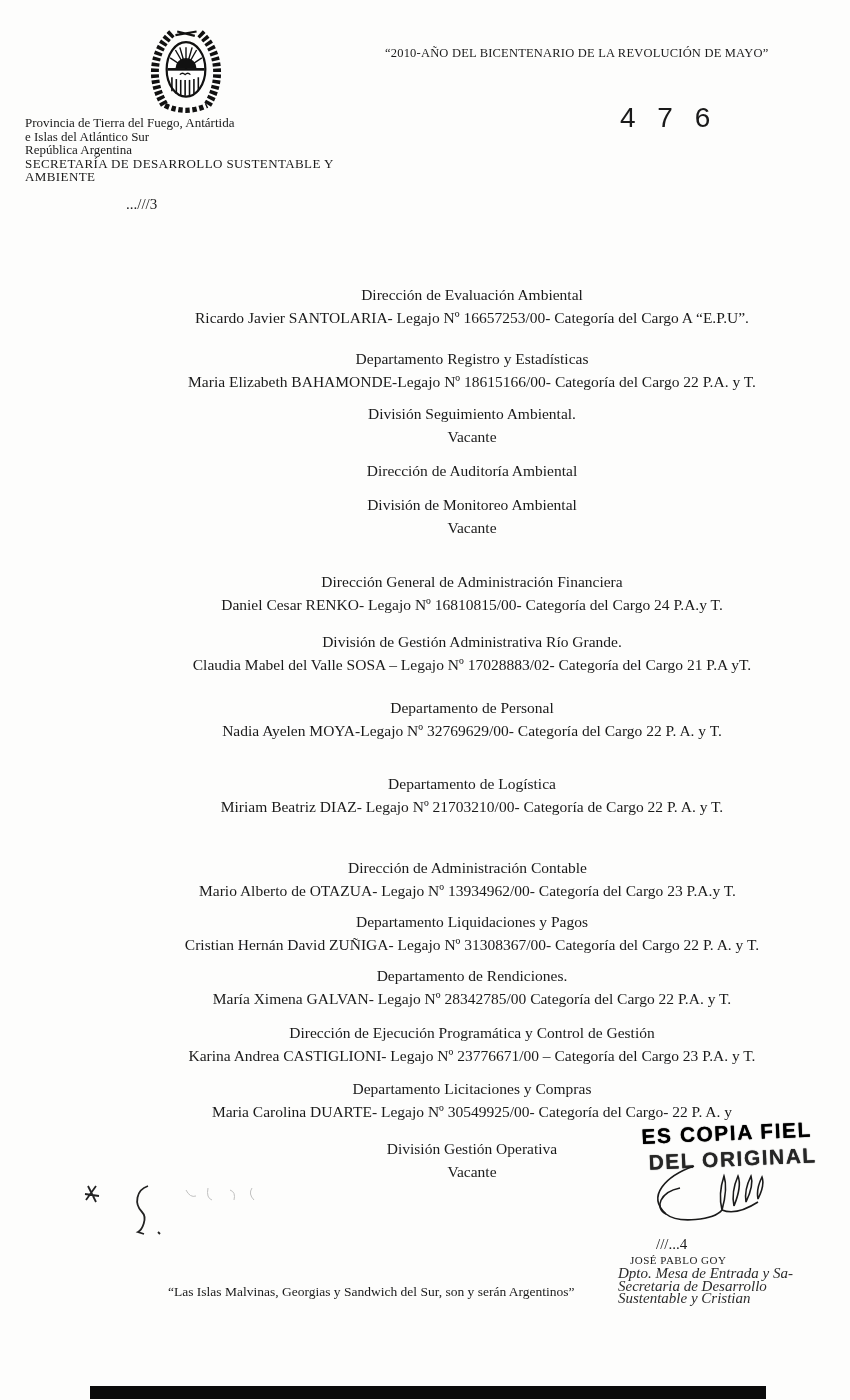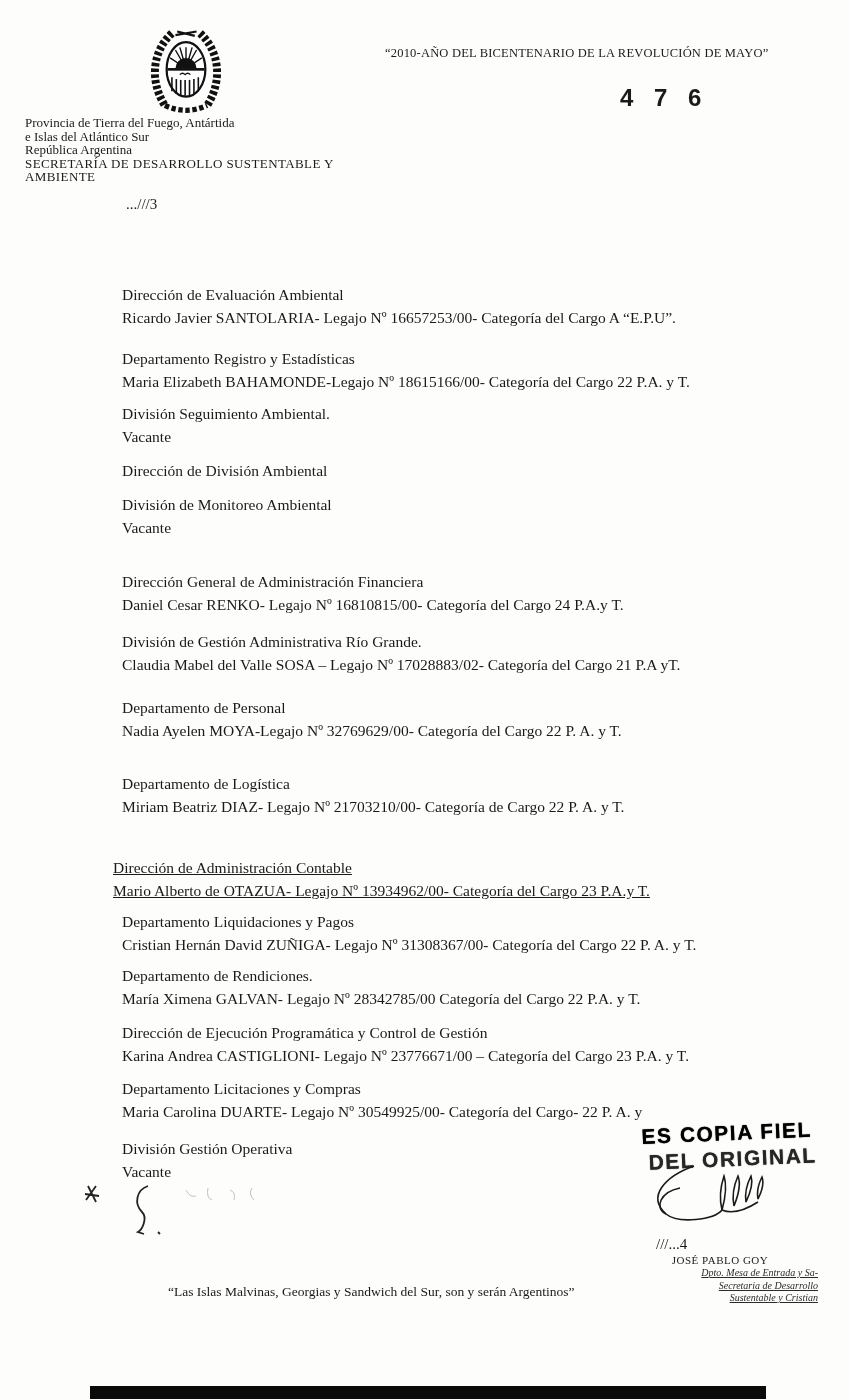--- a/index.html
+++ b/index.html
@@ -18,52 +18,52 @@
   .org-block{
     position:absolute;left:25px;top:116px;width:330px;
     text-align:left;font-size:13px;line-height:13.5px;
   }
   .org-block .caps{letter-spacing:.4px;}
   .motto{
     position:absolute;left:385px;top:46px;width:460px;
     font-size:12.5px;letter-spacing:.2px;
   }
   .folio{
-    position:absolute;left:620px;top:84px;
-    font-size:24px;font-weight:bold;letter-spacing:7px;
+    position:absolute;left:620px;top:102px;
+    font-size:28px;font-weight:normal;letter-spacing:7px;
     font-family:"Liberation Sans","DejaVu Sans",sans-serif;
   }
   .continuation{position:absolute;left:126px;top:196px;font-size:15px;}
   
   .entries{
     position:absolute;left:122px;top:283px;width:700px;
     font-size:15.5px;line-height:23px;
   }
-  .entry-title,.entry-detail{white-space:nowrap;}
-  .entry.shift-left{margin-left:-9px;text-decoration:underline;}
+  .entry-title,.entry-detail{white-space:nowrap;text-align:center;}
+  .entry.shift-left{margin-left:-9px;}
   
   .stamp{
     position:absolute;left:642px;top:1120px;width:185px;
     transform:rotate(-2.5deg);
     font-family:"Liberation Sans","DejaVu Sans",sans-serif;
     font-weight:bold;font-size:21px;line-height:26px;
     letter-spacing:1.5px;color:#0d0d0d;
     text-shadow:0 0 1px #000;
     filter:contrast(1.2);
   }
   .stamp .l2{margin-left:6px;opacity:.85;}
   .sig-svg{position:absolute;left:636px;top:1162px;width:160px;height:95px;}
   .sig-continuation{position:absolute;left:656px;top:1236px;font-size:15px;}
   .sig-name{
-    position:absolute;left:630px;top:1254px;width:180px;text-align:center;
+    position:absolute;left:630px;top:1254px;width:180px;text-align:left;
     font-size:11px;letter-spacing:.5px;
   }
   .sig-dept{
-    position:absolute;left:618px;top:1267px;width:200px;text-align:right;
-    font-style:italic;font-size:10px;line-height:12.5px;color:#2b2b2b;text-decoration:underline;
+    position:absolute;left:618px;top:1267px;width:200px;text-align:left;
+    font-style:italic;font-size:15px;line-height:12.5px;color:#2b2b2b;
   }
   
   .footer-quote{
     position:absolute;left:168px;top:1284px;width:520px;
     font-size:13.5px;
   }
   .pencil-marks{position:absolute;left:72px;top:1178px;width:130px;height:70px;}
   .smudge{position:absolute;left:178px;top:1182px;width:90px;height:26px;opacity:.45;}
   .scan-bar{
     position:absolute;left:90px;top:1386px;width:676px;height:13px;
@@ -125,21 +125,21 @@
     </div>
     <div class="entry" style="margin-top:18px">
       <div class="entry-title">Departamento Registro y Estadísticas</div>
       <div class="entry-detail">Maria Elizabeth BAHAMONDE-Legajo Nº 18615166/00- Categoría del Cargo 22 P.A. y T.</div>
     </div>
     <div class="entry" style="margin-top:9px">
       <div class="entry-title">División Seguimiento Ambiental.</div>
       <div class="entry-detail">Vacante</div>
     </div>
     <div class="entry" style="margin-top:11px">
-      <div class="entry-title">Dirección de División Ambiental</div>
+      <div class="entry-title">Dirección de Auditoría Ambiental</div>
     </div>
     <div class="entry" style="margin-top:11px">
       <div class="entry-title">División de Monitoreo Ambiental</div>
       <div class="entry-detail">Vacante</div>
     </div>
     <div class="entry" style="margin-top:31px">
       <div class="entry-title">Dirección General de Administración Financiera</div>
       <div class="entry-detail">Daniel  Cesar RENKO- Legajo Nº 16810815/00- Categoría del Cargo 24 P.A.y T.</div>
     </div>
     <div class="entry" style="margin-top:14px">

